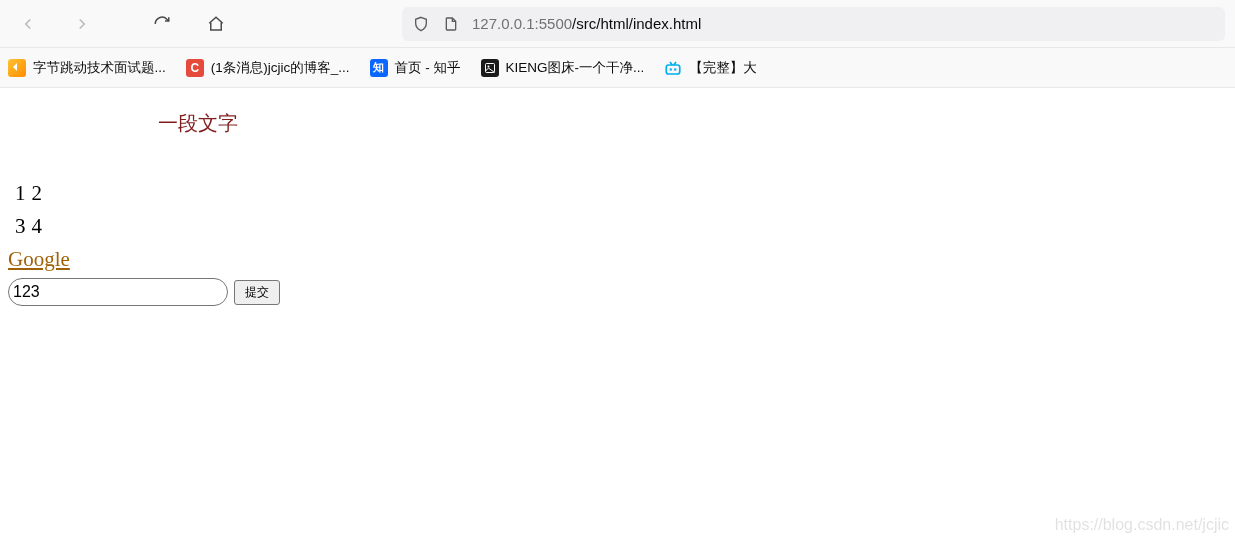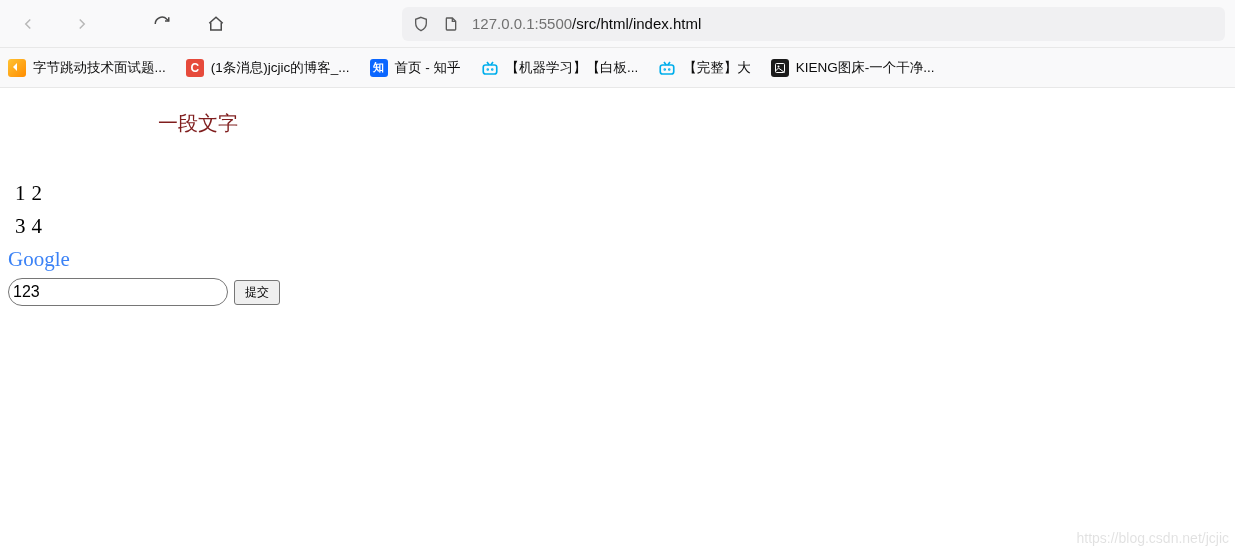--- a/index.html
+++ b/index.html
@@ -109,21 +109,22 @@
       margin-top: 14px;
       margin-bottom: 40px;
       font-size: 20px;
     }
     .tbl {
       border-collapse: collapse;
       margin-left: 4px;
     }
     .tbl td { padding: 4px 3px; font-size: 21px; }
     .lnk {
-      color: #3b82f6;
+      color: #a16207;
+      text-decoration: underline;
       display: inline-block;
       margin-left: 0px;
       margin-top: 4px;
       font-size: 21px;
       cursor: pointer;
     }
     .form-row {
       margin-top: 6px;
       margin-left: 0px;
       display: flex;
@@ -144,22 +145,22 @@
       font-family: "Microsoft YaHei", Arial, sans-serif;
       font-size: 12px;
       padding: 3px 10px;
       border: 1px solid #767676;
       background: #efefef;
       border-radius: 3px;
     }
     .watermark {
       position: absolute;
       right: 6px;
-      bottom: 2px;
-      font-size: 14px;
+      bottom: 14px;
+      font-size: 16px;
       color: rgba(0,0,0,0.12);
       font-family: Arial, sans-serif;
     }
   </style>
 </head>
 <body>
 
 <div class="browser-chrome">
   <div class="toolbar">
     <div class="nav-btn disabled">
@@ -212,52 +213,41 @@
       </span>
       <span>字节跳动技术面试题...</span>
     </div>
     <div class="bm">
       <span class="favicon fi-csdn">C</span>
       <span>(1条消息)jcjic的博客_...</span>
     </div>
     <div class="bm">
       <span class="favicon fi-zhihu">知</span>
       <span>首页 - 知乎</span>
+    </div>
+    <div class="bm">
+      <span class="favicon fi-dark">
+        <svg width="12" height="12" viewBox="0 0 24 24" fill="#fff">
+            <rect x="3" y="3" width="18" height="18" rx="2" fill="none" stroke="#fff" stroke-width="2"></rect>
+            <circle cx="9" cy="9" r="2" fill="#fff"></circle>
+            <path d="M3 18l6-6 12 9" stroke="#fff" stroke-width="2" fill="none"></path>
+          </svg>
+      </span>
+      <span>KIENG图床-一个干净...</span>
     </div>
     <div class="bm">
       <span class="favicon fi-bili">
         <svg width="18" height="18" viewBox="0 0 24 24" fill="none" stroke="#00aeec" stroke-width="2.2">
             <rect x="3" y="8" width="18" height="12" rx="3"></rect>
             <path d="M8 4l3 4M16 4l-3 4"></path>
             <circle cx="9" cy="14" r="0.6" fill="#00aeec"></circle>
             <circle cx="15" cy="14" r="0.6" fill="#00aeec"></circle>
           </svg>
       </span>
-      <span>【机器学习】【白板...</span>
-    </div>
-    <div class="bm">
-      <span class="favicon fi-bili">
-        <svg width="18" height="18" viewBox="0 0 24 24" fill="none" stroke="#00aeec" stroke-width="2.2">
-            <rect x="3" y="8" width="18" height="12" rx="3"></rect>
-            <path d="M8 4l3 4M16 4l-3 4"></path>
-            <circle cx="9" cy="14" r="0.6" fill="#00aeec"></circle>
-            <circle cx="15" cy="14" r="0.6" fill="#00aeec"></circle>
-          </svg>
-      </span>
       <span>【完整】大</span>
-    </div>
-    <div class="bm">
-      <span class="favicon fi-dark">
-        <svg width="12" height="12" viewBox="0 0 24 24" fill="#fff">
-            <rect x="3" y="3" width="18" height="18" rx="2" fill="none" stroke="#fff" stroke-width="2"></rect>
-            <circle cx="9" cy="9" r="2" fill="#fff"></circle>
-            <path d="M3 18l6-6 12 9" stroke="#fff" stroke-width="2" fill="none"></path>
-          </svg>
-      </span>
-      <span>KIENG图床-一个干净...</span>
     </div>
   </div>
 </div>
 
 <div class="content">
   <p class="para">一段文字</p>
 
   <table class="tbl">
     <tbody>
         <tr>

